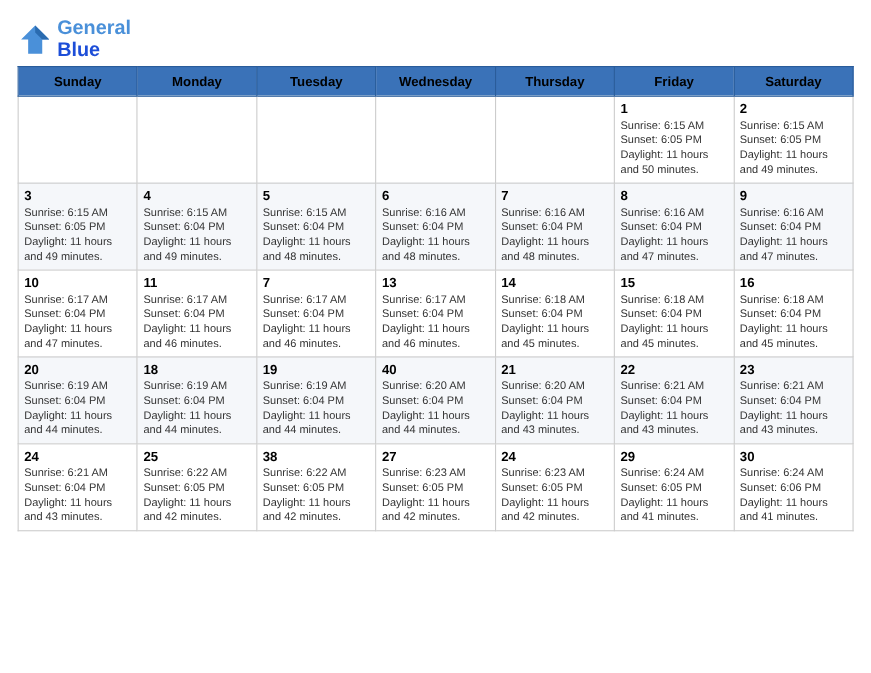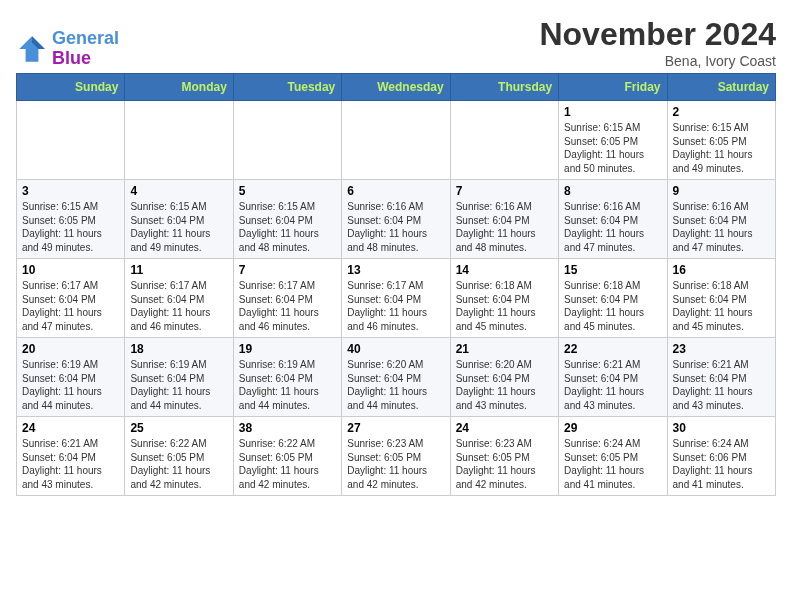--- a/index.html
+++ b/index.html
@@ -6,21 +6,21 @@
     body {
       font-family: Arial, sans-serif;
       background: #fff;
       width: 792px;
       min-height: 612px;
       padding: 16px;
     }
     .header-section {
       display: flex;
       justify-content: space-between;
-      align-items: flex-end;
+      align-items: flex-start;
       margin-bottom: 4px;
     }
     .logo {
       display: flex;
       align-items: center;
       gap: 4px;
     }
     .logo-text {
       font-size: 18px;
       font-weight: bold;
@@ -46,22 +46,22 @@
       font-size: 14px;
       color: #555;
     }
     table {
       width: 100%;
       border-collapse: collapse;
       font-size: 11px;
     }
     thead tr th {
       background-color: #3a72b8;
-      color: #bef264;
-      text-align: right;
+      color: #000000;
+      text-align: center;
       padding: 6px 6px;
       font-size: 12px;
       font-weight: bold;
       border: 1px solid #2a5c9a;
     }
     tbody tr td {
       border: 1px solid #ccc;
       vertical-align: top;
       padding: 4px 5px;
       width: calc(100% / 7);
@@ -90,26 +90,22 @@
 <body>
 
 <div class="header-section">
   <div class="logo">
     <svg class="logo-icon" viewBox="0 0 40 40">
       <polygon points="20,4 36,20 28,20 28,36 12,36 12,20 4,20" fill="#4a90d9"></polygon>
       <polygon points="20,4 36,20 28,20 20,12" fill="#2a6bb0"></polygon>
     </svg>
     <div class="logo-text">
       <div><span>General</span></div>
-      <div><span style="color:#a21caf">Blue</span></div>
+      <div><span style="color:#1d4ed8">Blue</span></div>
     </div>
-  </div>
-  <div class="title-area">
-    <div class="month-title">November 2024</div>
-    <div class="location">Bena, Ivory Coast</div>
   </div>
 </div>
 
 <table>
   <thead>
     <tr>
     <th>Sunday</th>
         <th>Monday</th>
         <th>Tuesday</th>
         <th>Wednesday</th>

